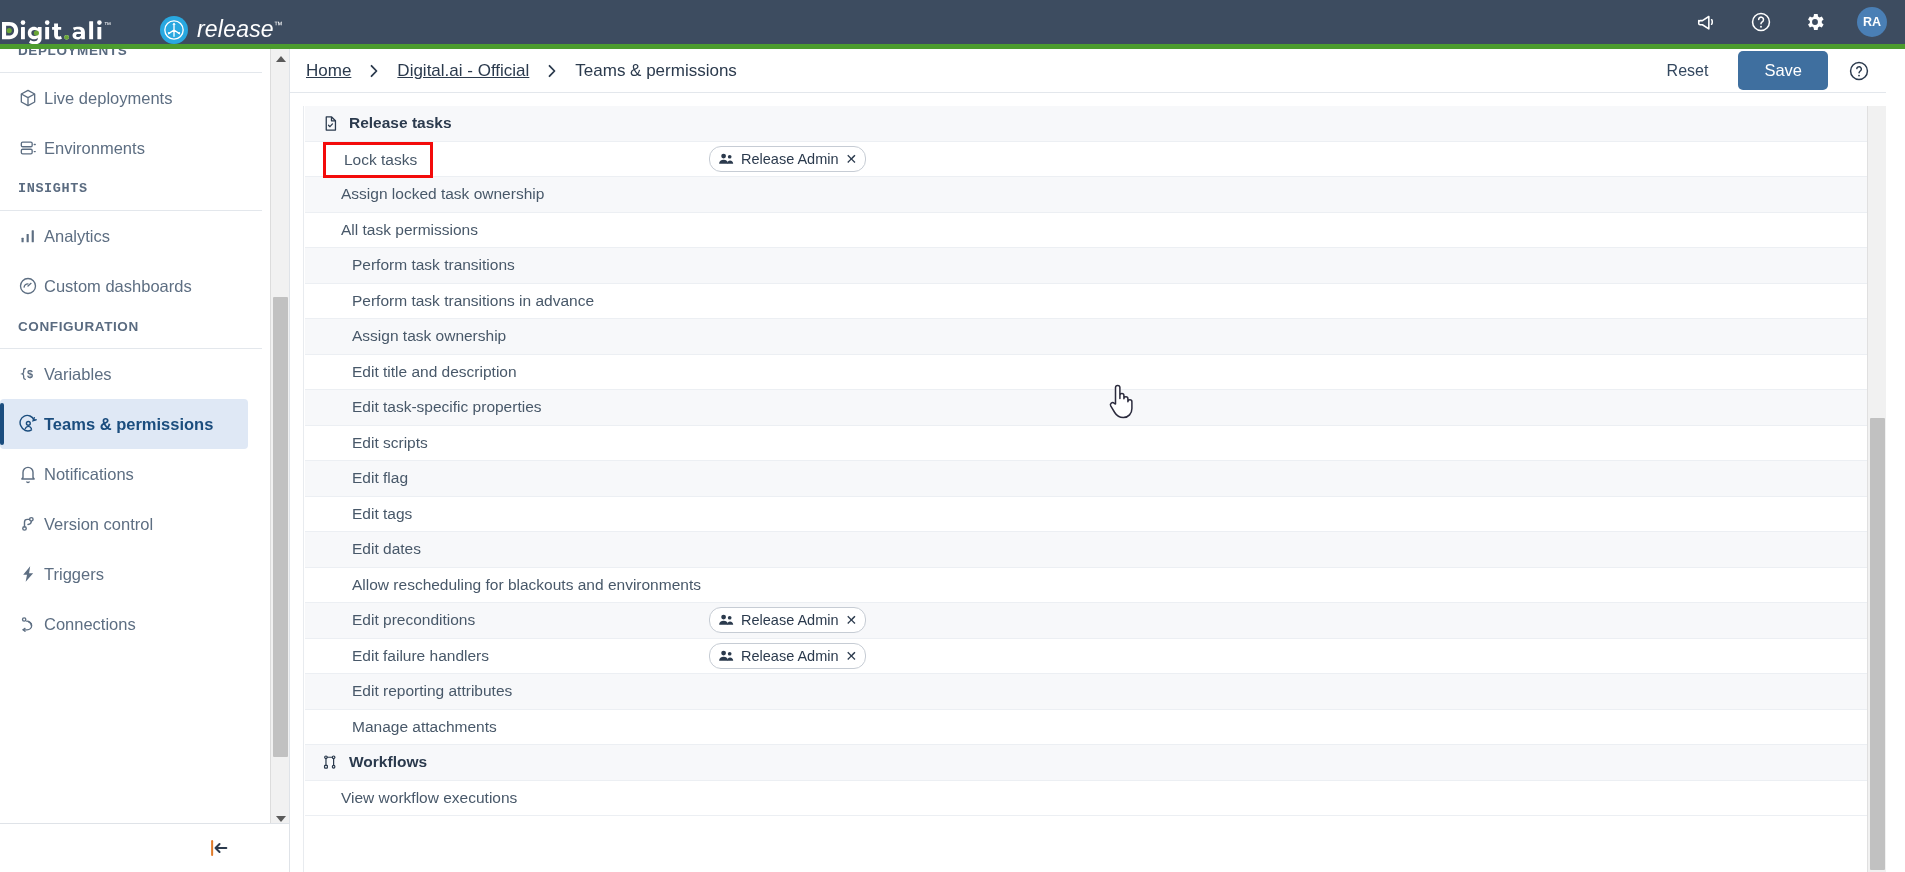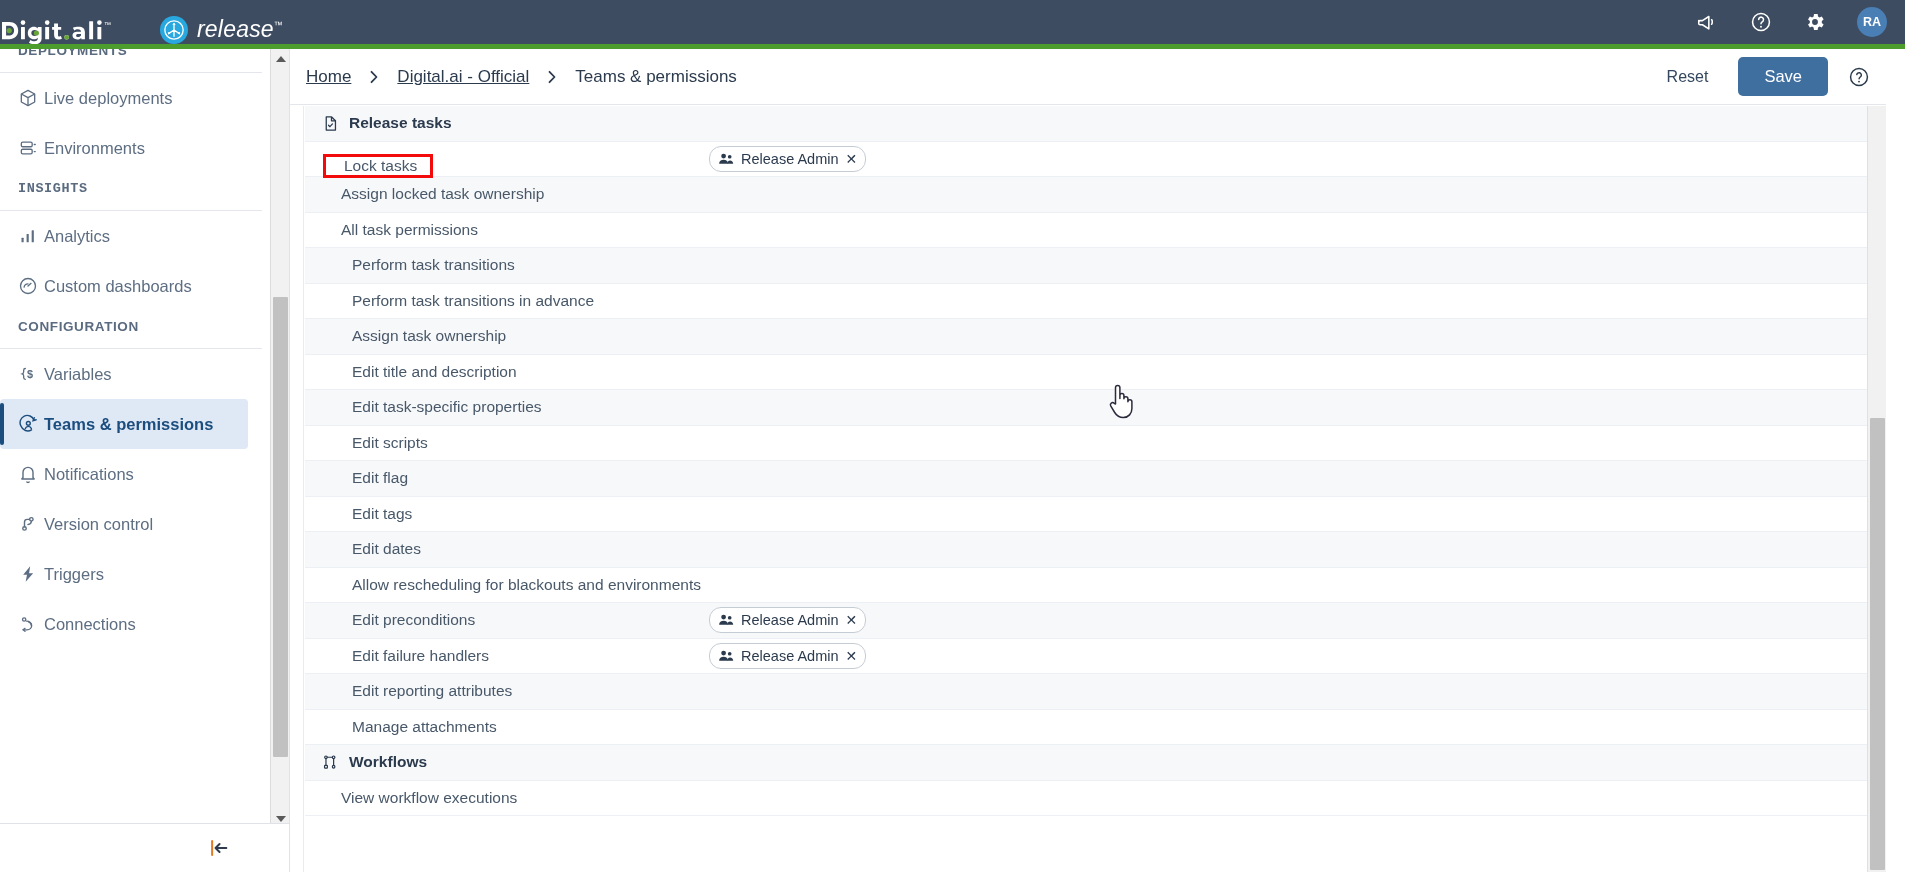--- a/index.html
+++ b/index.html
@@ -99,21 +99,21 @@
     display: flex; align-items: center; justify-content: flex-end; padding-right: 58px;
   }
   #collapse-btn { cursor: pointer; display: flex; align-items: center; }
 
   
   #main {
     position: absolute; top: 49px; left: 290px; width: 1596px; height: 823px;
     background: #ffffff;
   }
   #crumbbar {
-    height: 56px; display: flex; align-items: center; padding: 0 0 0 16px;
+    height: 44px; display: flex; align-items: center; padding: 0 0 0 16px;
     border-bottom: 1px solid #e3e7ec; background: #fff;
   }
   .crumb {
     font-size: 17px; color: #2b3a4d; text-decoration: none; white-space: nowrap;
   }
   .crumb.link { text-decoration: underline; cursor: pointer; }
   .crumb.current { cursor: default; }
   .crumb-sep {
     margin: 0 18px; color: #2b3a4d; font-size: 15px;
     display: flex; align-items: center;
@@ -156,22 +156,22 @@
     display: inline-flex; align-items: center; gap: 7px;
     border: 1px solid #c6ccd4; border-radius: 12px; background: #fff;
     height: 26px; padding: 0 8px; cursor: default;
   }
   .chip .chip-label { font-size: 14.5px; color: #2b3a4d; white-space: nowrap; }
   .chip .chip-x { font-size: 14px; color: #2b3a4d; cursor: pointer; line-height: 1; }
   .chip .chip-users { display: flex; align-items: center; color: #2b3a4d; }
 
   
   #lock-highlight {
-    position: absolute; left: 18px; top: 12px;
-    width: 110px; height: 24px;
+    position: absolute; left: 18px; top: 0;
+    width: 110px; height: 36px;
     border: 3px solid #f30b0b; background: #ffffff;
     display: flex; align-items: center; z-index: 3;
   }
   #lock-highlight .perm-label { margin-left: 18px; }
 
   
   #main-sb {
     position: absolute; top: 0; right: 0; width: 19px; bottom: 0;
     background: #f1f1f1; border-left: 1px solid #e0e0e0;
   }

